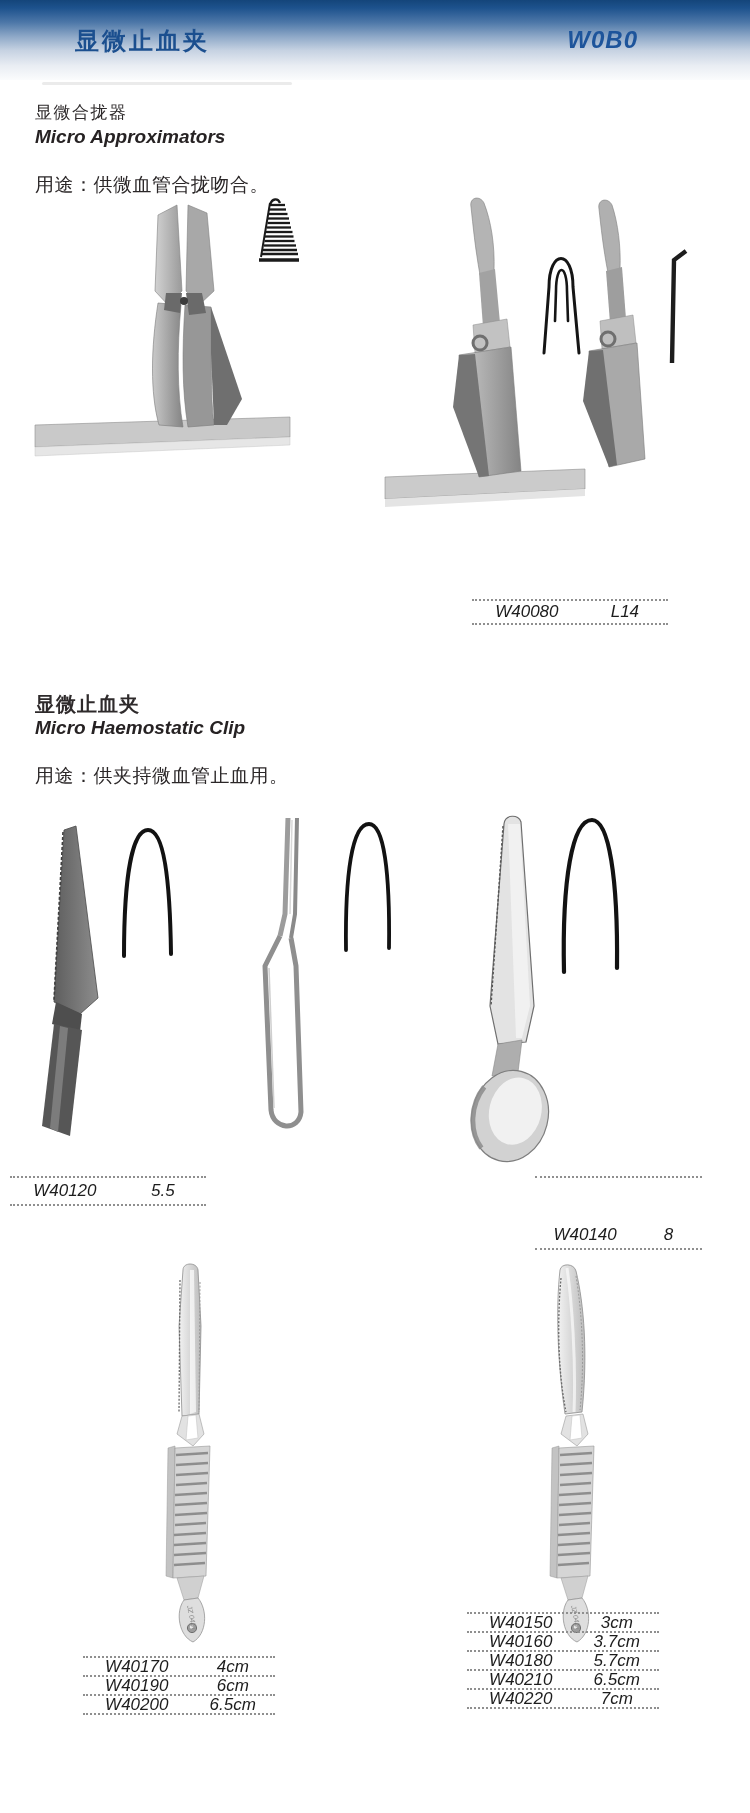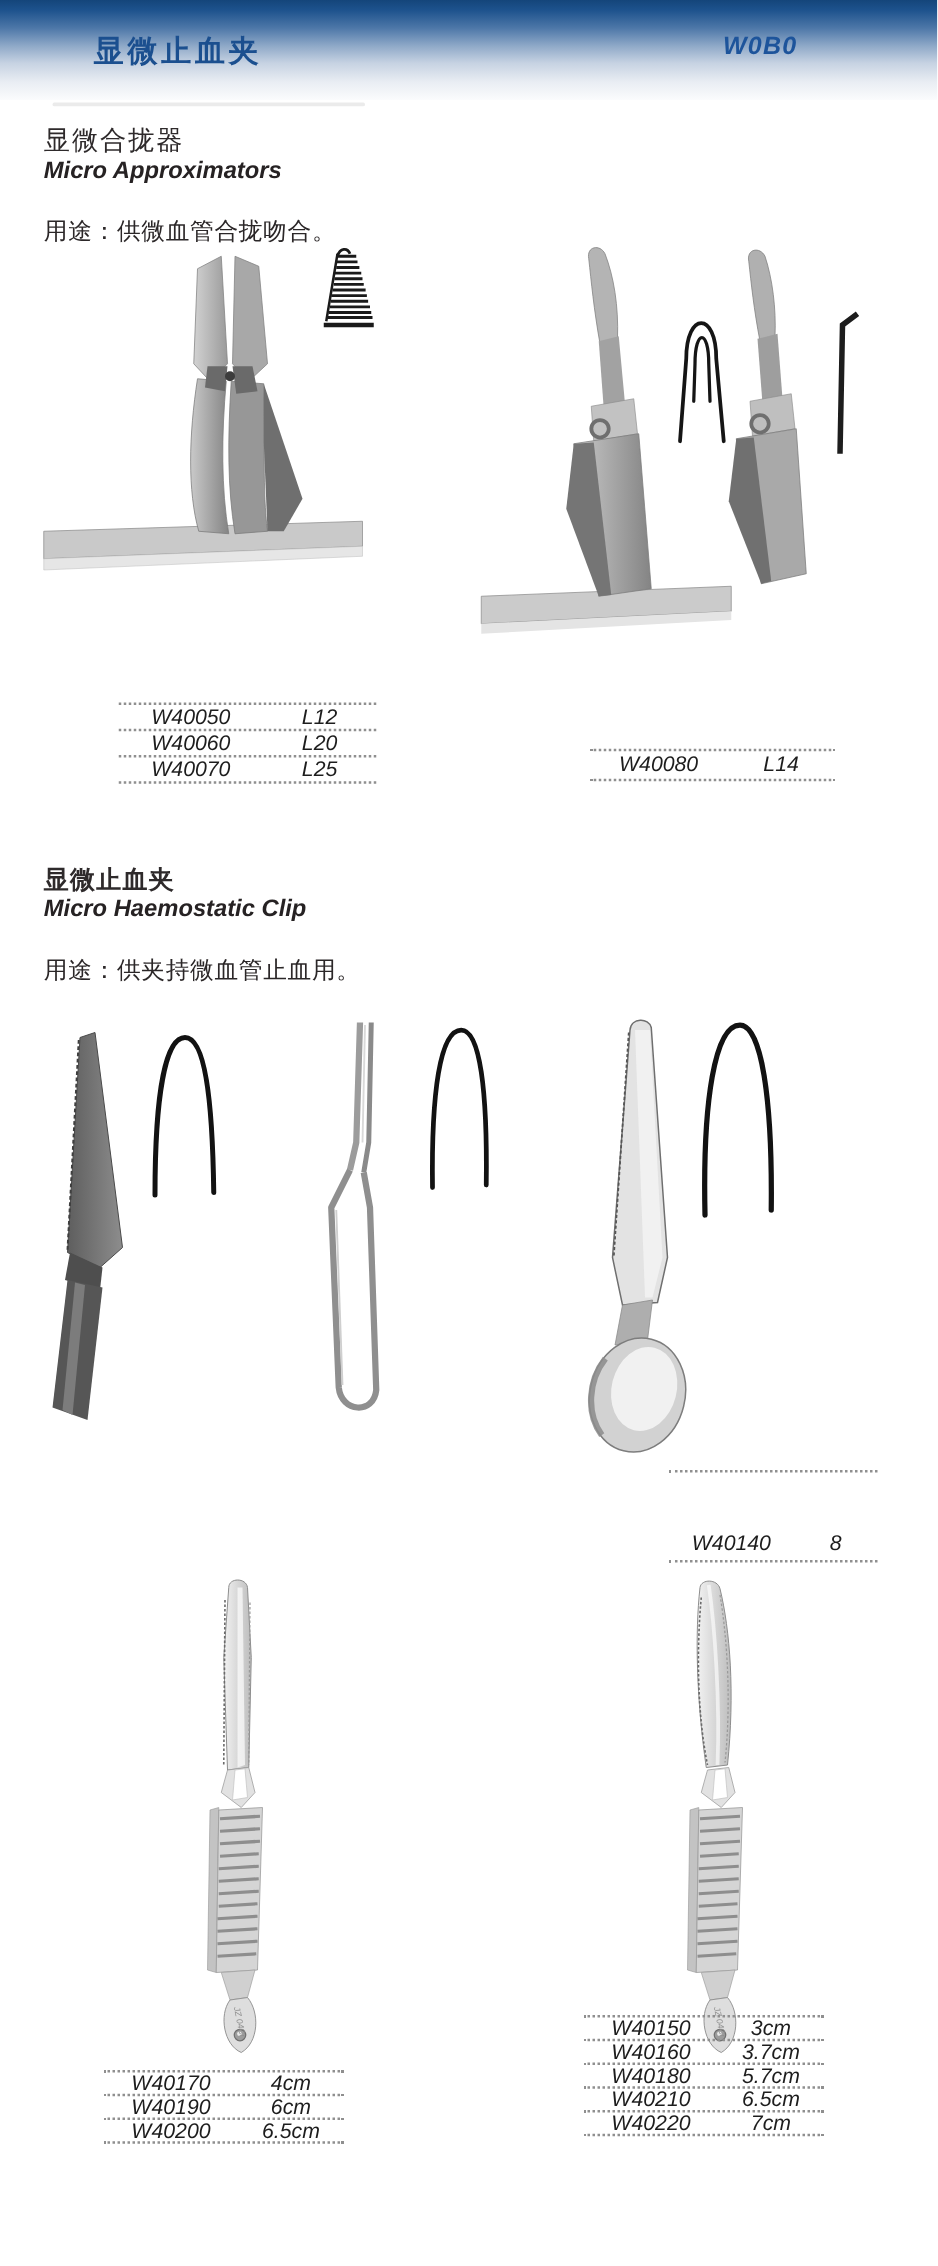--- a/index.html
+++ b/index.html
@@ -3,26 +3,26 @@
 <meta charset="utf-8">
 <style>
   html,body{margin:0;padding:0;background:#ffffff;}
   body{font-family:"Liberation Sans","DejaVu Sans",sans-serif;color:#231f20;}
   #page{position:relative;width:750px;height:1813px;background:#ffffff;overflow:hidden;}
 
   
   .hdr{position:absolute;left:0;top:0;width:750px;height:80px;
        background:linear-gradient(180deg,#14457a 0%,#1d528d 10%,#4d77a8 28%,#8fa9c8 46%,#c6d2e2 63%,#e9edf3 82%,#fbfcfd 100%);}
   .hdr-title{position:absolute;left:75px;top:25px;font-size:24px;font-weight:700;color:#1b4f8f;letter-spacing:3px;}
-  .hdr-code{position:absolute;right:112px;top:26px;font-size:20px;font-weight:700;font-style:italic;color:#1d549b;letter-spacing:1px;}
+  .hdr-code{position:absolute;right:112px;top:26px;font-size:24px;font-weight:700;font-style:italic;color:#1d549b;letter-spacing:1px;}
   .scan-line{position:absolute;left:42px;top:82px;width:250px;height:3px;background:#e3e3e3;border-radius:2px;opacity:.7;}
 
   
   .sec{position:absolute;left:35px;}
-  .sec .zh{font-size:21px;color:#2e2a2b;letter-spacing:1.5px;line-height:22px;}
+  .sec .zh{font-size:17px;color:#2e2a2b;letter-spacing:1.5px;line-height:22px;}
   .sec .zh.bold{font-size:20px;font-weight:700;letter-spacing:1px;}
   .sec .en{font-size:19px;font-style:italic;color:#262223;line-height:26px;font-weight:bold;}
   .sec .use{font-size:19px;color:#2b2728;letter-spacing:.5px;margin-top:22px;}
 
   
   .tbl{position:absolute;border-top:2px dotted #8f8f8f;font-style:italic;font-size:17px;color:#1d1d1d;}
   .trow{display:flex;align-items:center;border-bottom:2px dotted #8f8f8f;}
   .tc{text-align:center;white-space:nowrap;}
   .tc.m{width:56%;} .tc.s{width:44%;}
 
@@ -114,34 +114,20 @@
 
       <g fill="none" stroke="#151515" stroke-linecap="round">
         <path d="M161,160 L166,94 C166,56 190,56 190,94 L196,160" stroke-width="3"></path>
         <path d="M172,128 L173,98 C173,70 184,70 184,98 L185,128" stroke-width="2.6"></path>
       </g>
 
       <path d="M303,58 L291,67 L289,170" fill="none" stroke="#1d1d1d" stroke-width="4.4"></path>
     </svg>
   </div>
 
-  <div class="tbl" style="left:95px;top:562px;width:206px;">
-    <div class="trow" style="height:19px;">
-      <span class="tc m">W40050</span>
-      <span class="tc s">L12</span>
-    </div>
-    <div class="trow" style="height:19px;">
-      <span class="tc m">W40060</span>
-      <span class="tc s">L20</span>
-    </div>
-    <div class="trow" style="height:19px;">
-      <span class="tc m">W40070</span>
-      <span class="tc s">L25</span>
-    </div>
-  </div>
 
   <div class="tbl" style="left:472px;top:599px;width:196px;">
     <div class="trow" style="height:22px;">
       <span class="tc m">W40080</span>
       <span class="tc s">L14</span>
     </div>
   </div>
 
   <div class="sec" style="top:693px;">
     <div class="zh bold">显微止血夹</div>
@@ -185,20 +171,26 @@
       <polygon points="28,234 52,230 48,262 22,266" fill="#aeaeae" stroke="#888888" stroke-width="0.6"></polygon>
       <g transform="rotate(14 40 306)">
         <ellipse cx="40" cy="306" rx="38" ry="46" fill="#d2d2d2" stroke="#7d7d7d" stroke-width="1.2"></ellipse>
         <ellipse cx="44" cy="300" rx="26" ry="34" fill="#f1f1f1"></ellipse>
         <path d="M8,284 A38,46 0 0 0 20,344" stroke="#8c8c8c" stroke-width="5" fill="none" opacity="0.85"></path>
       </g>
       <path d="M94,162 C92,70 102,10 122,10 C139,10 148,68 147,158" fill="none" stroke="#121212" stroke-width="4.2" stroke-linecap="round"></path>
     </svg>
   </div>
 
+  <div class="tbl" style="left:10px;top:1176px;width:196px;">
+    <div class="trow" style="height:26px;">
+      <span class="tc m">W40120</span>
+      <span class="tc s">5.5</span>
+    </div>
+  </div>
   <div class="tbl" style="left:535px;top:1176px;width:167px;">
     <div class="trow" style="height:26px;margin-top:44px;">
       <span class="tc m" style="width:60%;">W40140</span>
       <span class="tc s" style="width:40%;">8</span>
     </div>
   </div>
 
   <div class="illus" style="left:146px;top:1262px;width:100px;height:385px;">
     <svg viewBox="0 0 100 385">
       <defs>

